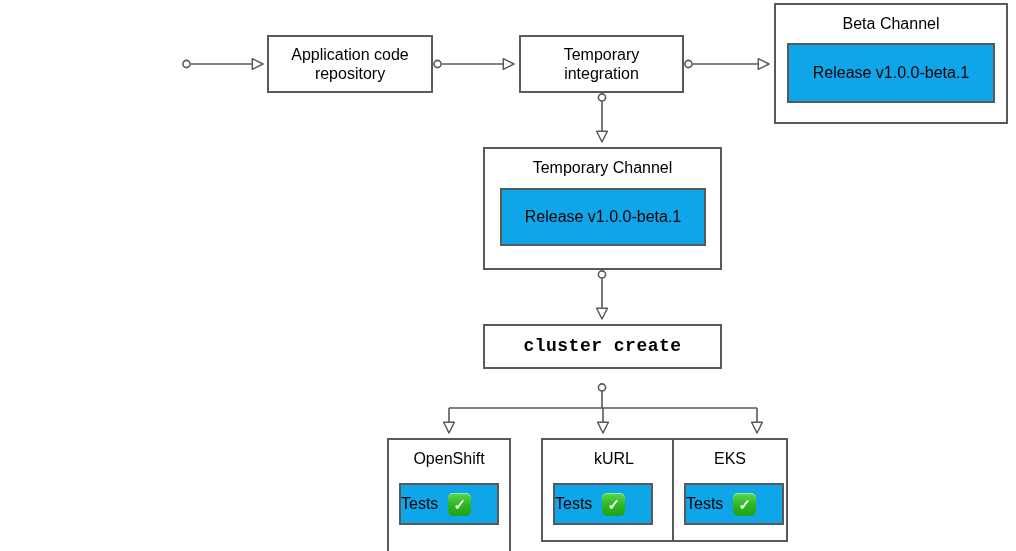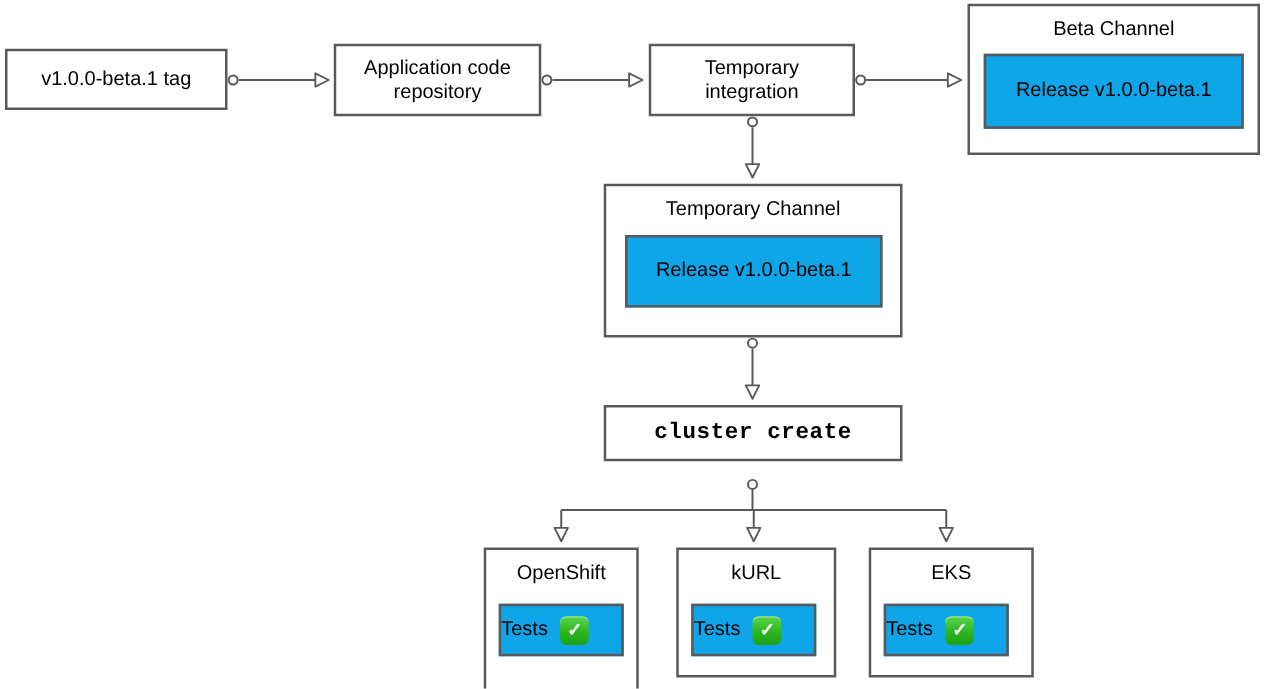--- a/index.html
+++ b/index.html
@@ -105,23 +105,20 @@
     <g fill="#ffffff" stroke="#595959" stroke-width="1.6">
       <circle cx="186.5" cy="64" r="3.6"></circle>
       <circle cx="437.5" cy="64" r="3.6"></circle>
       <circle cx="688.5" cy="64" r="3.6"></circle>
       <circle cx="602" cy="97.5" r="3.6"></circle>
       <circle cx="602" cy="274.5" r="3.6"></circle>
       <circle cx="602" cy="387.5" r="3.6"></circle>
     </g>
   </svg>
 
-  <div class="node leaf" style="left:4px; top:39px; width:178px; height:49px;">
-    <span>v1.0.0-beta.1 tag</span>
-  </div>
 
   <div class="node leaf" style="left:267px; top:35px; width:166px; height:58px;">
     <span>Application code repository</span>
   </div>
 
   <div class="node leaf" style="left:519px; top:35px; width:165px; height:58px;">
     <span>Temporary integration</span>
   </div>
 
   <div class="node container-node" style="left:774px; top:3px; width:234px; height:121px;">
@@ -147,33 +144,33 @@
     <div class="inner-box" style="left:10px; top:43px; width:100px; height:42px;">
       <div class="tests-row">
         <span>Tests</span>
         <span class="check-badge">
           <span>✓</span>
         </span>
       </div>
     </div>
   </div>
 
-  <div class="node container-node" style="left:541px; top:438px; width:128px; height:104px;">
+  <div class="node container-node" style="left:541px; top:438px; width:146px; height:104px;">
     <span class="container-title">kURL</span>
     <div class="inner-box" style="left:10px; top:43px; width:100px; height:42px;">
       <div class="tests-row">
         <span>Tests</span>
         <span class="check-badge">
           <span>✓</span>
         </span>
       </div>
     </div>
   </div>
 
-  <div class="node container-node" style="left:695px; top:438px; width:132px; height:104px;">
+  <div class="node container-node" style="left:672px; top:438px; width:116px; height:104px;">
     <span class="container-title">EKS</span>
     <div class="inner-box" style="left:10px; top:43px; width:100px; height:42px;">
       <div class="tests-row">
         <span>Tests</span>
         <span class="check-badge">
           <span>✓</span>
         </span>
       </div>
     </div>
   </div>

